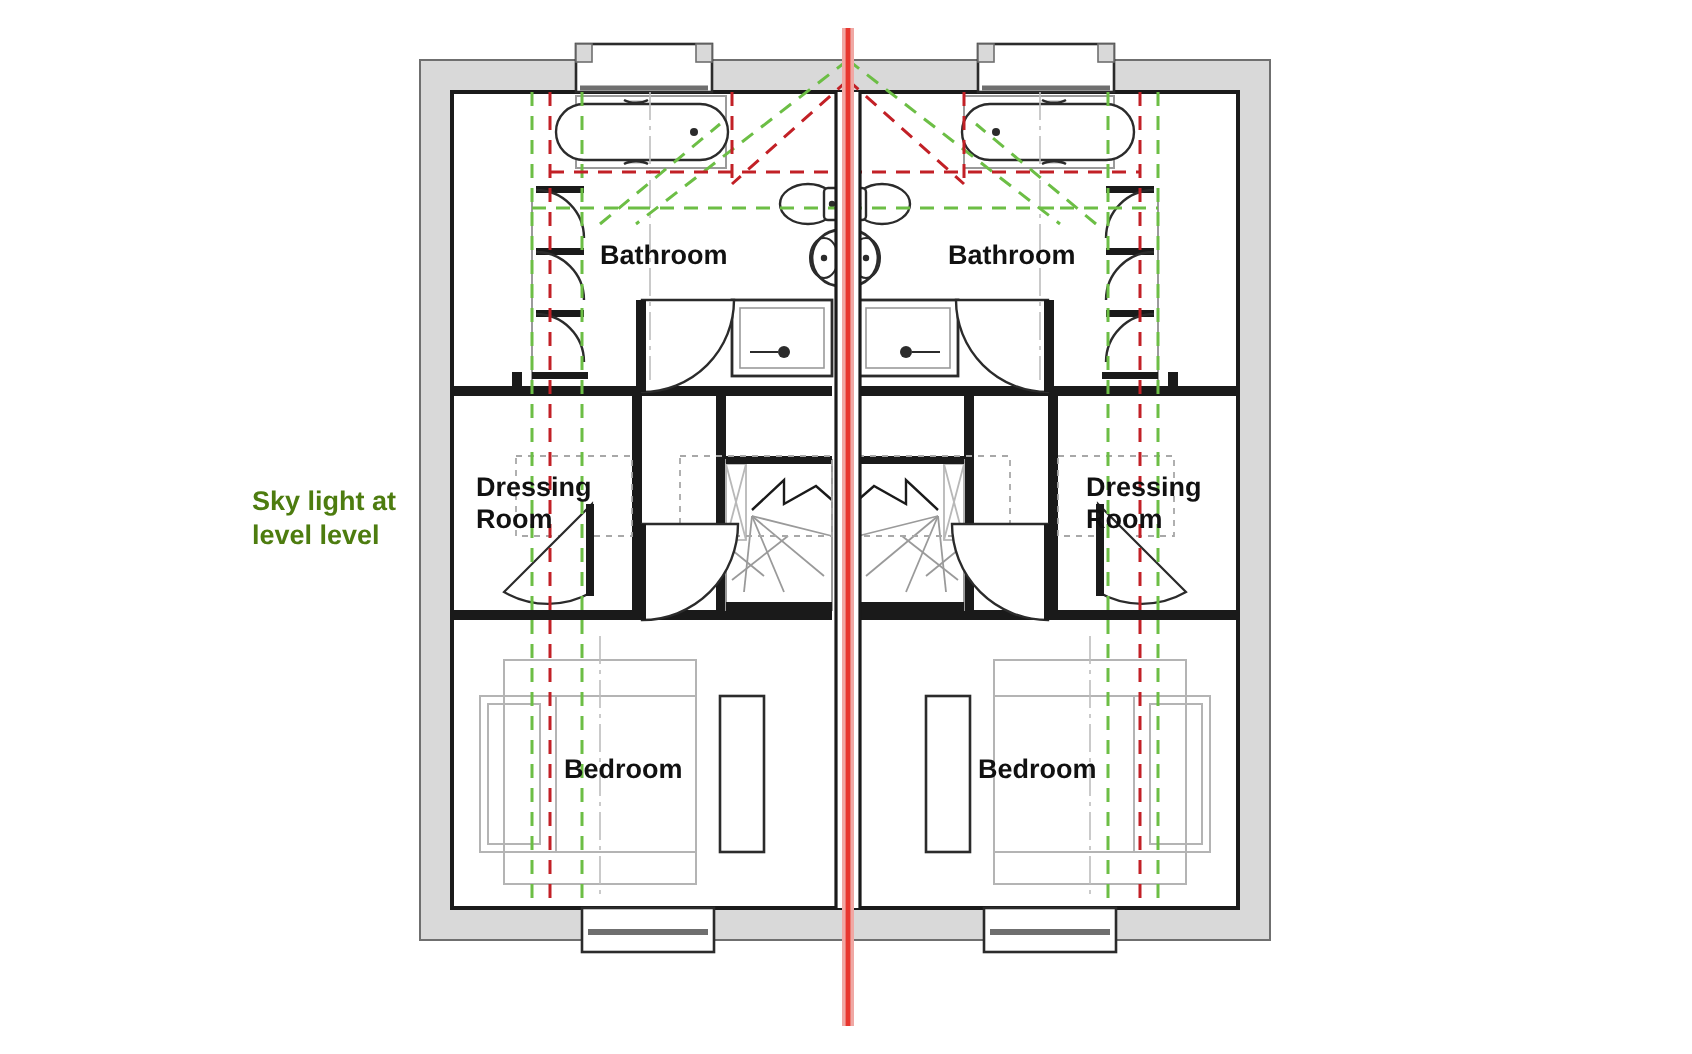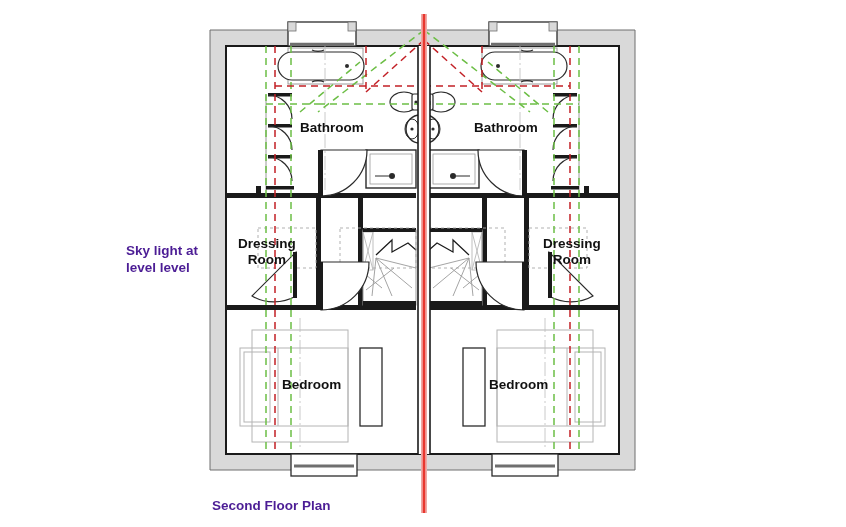--- a/index.html
+++ b/index.html
@@ -1,25 +1,25 @@
 <!DOCTYPE html>
 <html><head>
 <meta charset="utf-8">
 <style>
   html,body{margin:0;padding:0;background:#ffffff;}
   body{width:846px;height:527px;overflow:hidden;
        font-family:"Liberation Sans","DejaVu Sans",sans-serif;}
   #stage{position:relative;width:846px;height:527px;background:#fff;}
 
   
-  .lbl{position:absolute;font-weight:bold;color:#4c1d95;line-height:1.25;}
+  .lbl{position:absolute;font-weight:bold;color:#4d7c0f;line-height:1.25;}
   #skylight-label{left:126px;top:243px;width:100px;font-size:13.5px;}
   #plan-title{left:212px;top:498px;font-size:13.5px;}
   .roomlbl{position:absolute;font-weight:bold;font-size:13.5px;color:#111;
-           line-height:1.22;text-align:center;}
+           line-height:1.22;}
 
   
   #plan-svg{position:absolute;left:0;top:0;}
 </style>
 </head>
 <body>
 
 <div id="stage">
 
   <svg id="plan-svg" width="846" height="527" viewBox="0 0 846 527">
@@ -260,21 +260,20 @@
       <line x1="424" y1="14" x2="424" y2="513" stroke="#e8372f" stroke-width="2.4"></line>
     </g>
 
   </svg>
 
   <div class="lbl" id="skylight-label">
     <div>Sky light at</div>
     <div>level level</div>
   </div>
 
-  <div class="lbl" id="plan-title">Second Floor Plan</div>
 
   <div class="roomlbl" style="left:300px;top:120px;">Bathroom</div>
   <div class="roomlbl" style="left:474px;top:120px;">Bathroom</div>
 
   <div class="roomlbl" style="left:238px;top:236px;">
     <div>Dressing</div>
     <div>Room</div>
   </div>
   <div class="roomlbl" style="left:543px;top:236px;">
     <div>Dressing</div>

